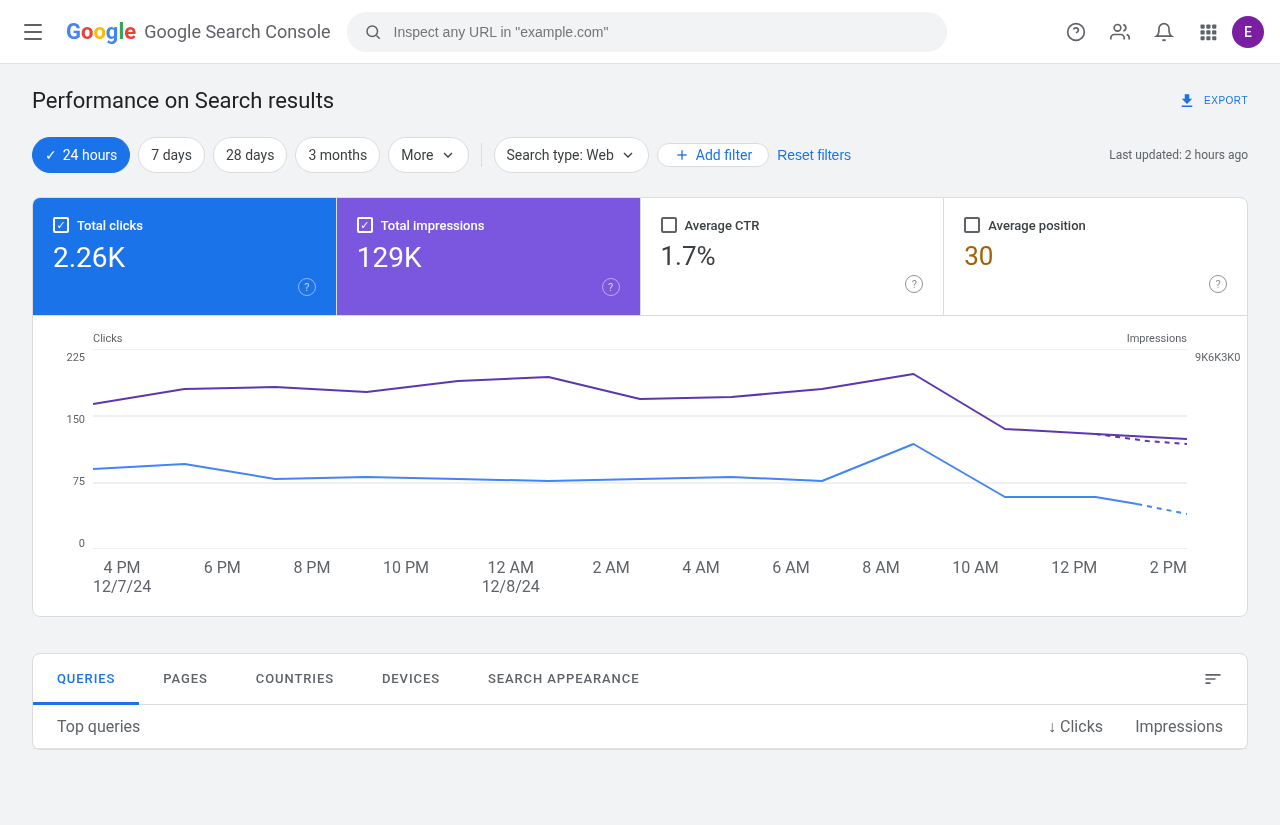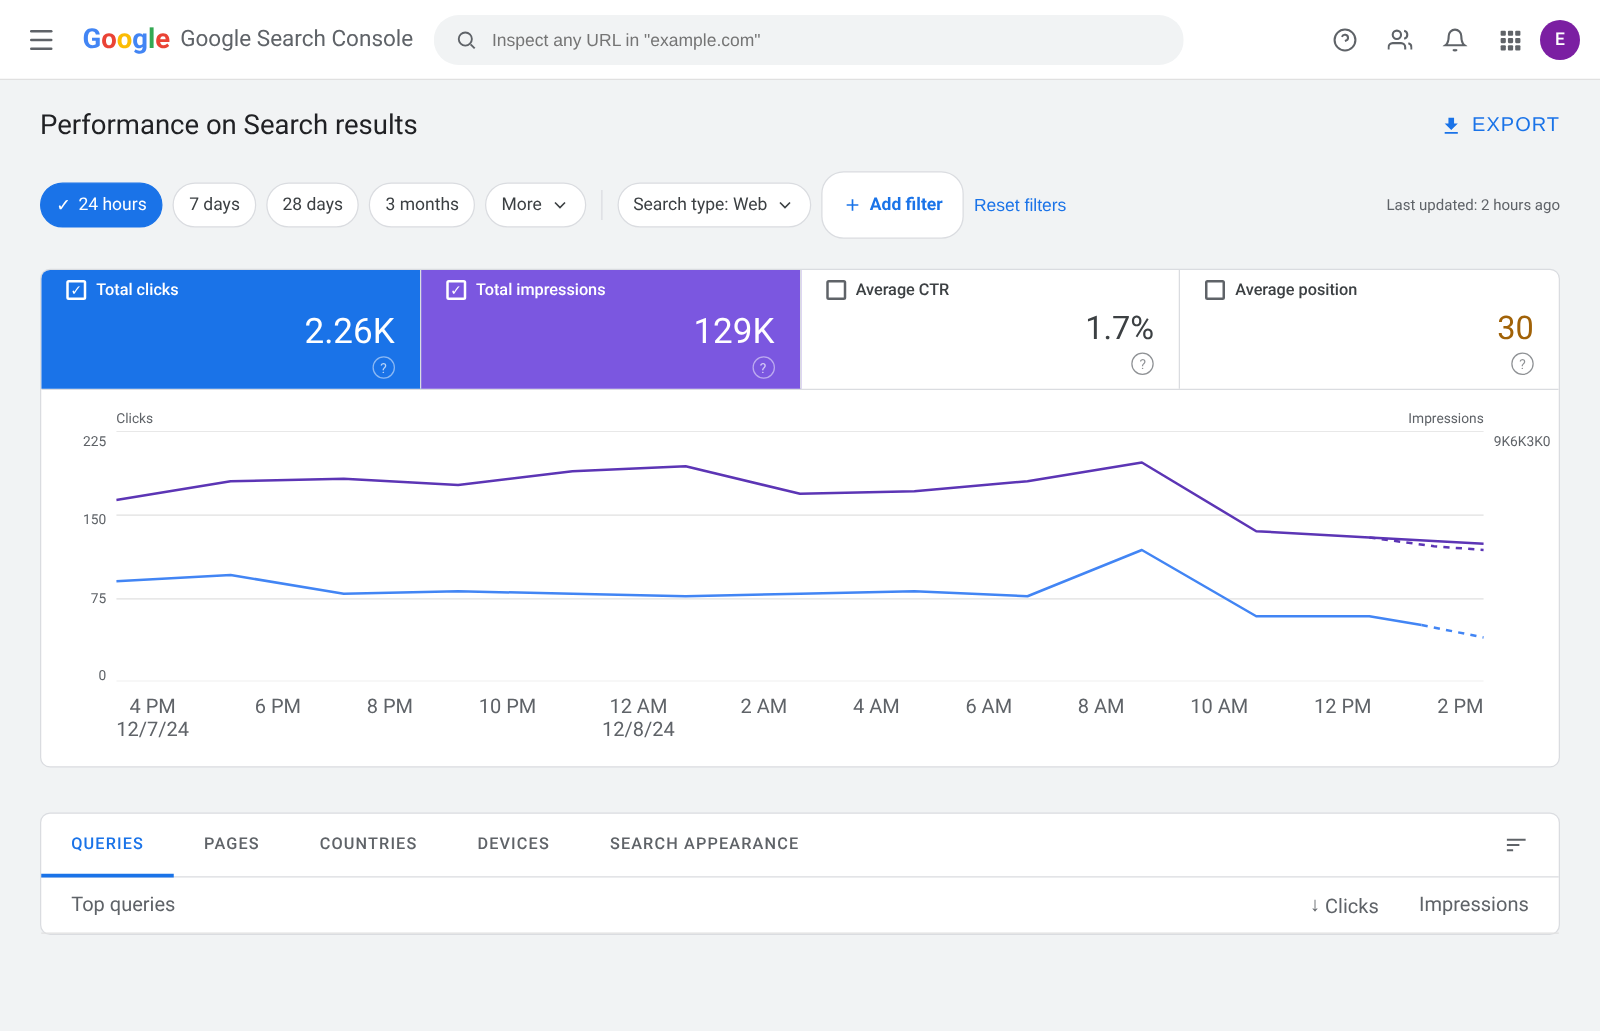--- a/index.html
+++ b/index.html
@@ -135,21 +135,21 @@
       font-weight: 400;
       color: #202124;
     }
     .export-btn {
       display: flex;
       align-items: center;
       gap: 8px;
       background: transparent;
       border: none;
       cursor: pointer;
-      font-size: 16px;
+      font-size: 10px;
       font-weight: 500;
       color: #1a73e8;
       letter-spacing: 0.05em;
       text-transform: uppercase;
     }
 
     
     .filter-bar {
       display: flex;
       align-items: center;
@@ -188,32 +188,32 @@
       border: 1px solid #dadce0;
       background: #fff;
       cursor: pointer;
       font-size: 14px;
       display: flex;
       align-items: center;
       gap: 6px;
       color: #3c4043;
     }
     .add-filter-btn {
-      height: 54px;
+      height: 24px;
       padding: 0 16px;
       border-radius: 18px;
       border: 1px solid #dadce0;
       background: #fff;
       cursor: pointer;
       font-size: 14px;
       display: flex;
       align-items: center;
       gap: 6px;
       color: #1a73e8;
-      font-weight: 700;
+      font-weight: 400;
     }
     .reset-filters-btn {
       background: transparent;
       border: none;
       cursor: pointer;
       font-size: 14px;
       color: #1a73e8;
       font-weight: 500;
     }
     .last-updated {
@@ -229,24 +229,23 @@
       border: 1px solid #dadce0;
       overflow: hidden;
       margin-bottom: 0;
     }
     .metrics-cards {
       display: flex;
       border-bottom: 1px solid #dadce0;
     }
     .metric-card {
       flex: 1;
-      padding: 8px 20px;
+      padding: 19px 20px;
       border-right: 1px solid #dadce0;
       cursor: pointer;
-      text-align: right;
     }
     .metric-card:last-child {
       border-right: none;
     }
     .metric-card.active-blue {
       background: #1a73e8;
       color: #fff;
     }
     .metric-card.active-purple {
       background: #7b57e0;

